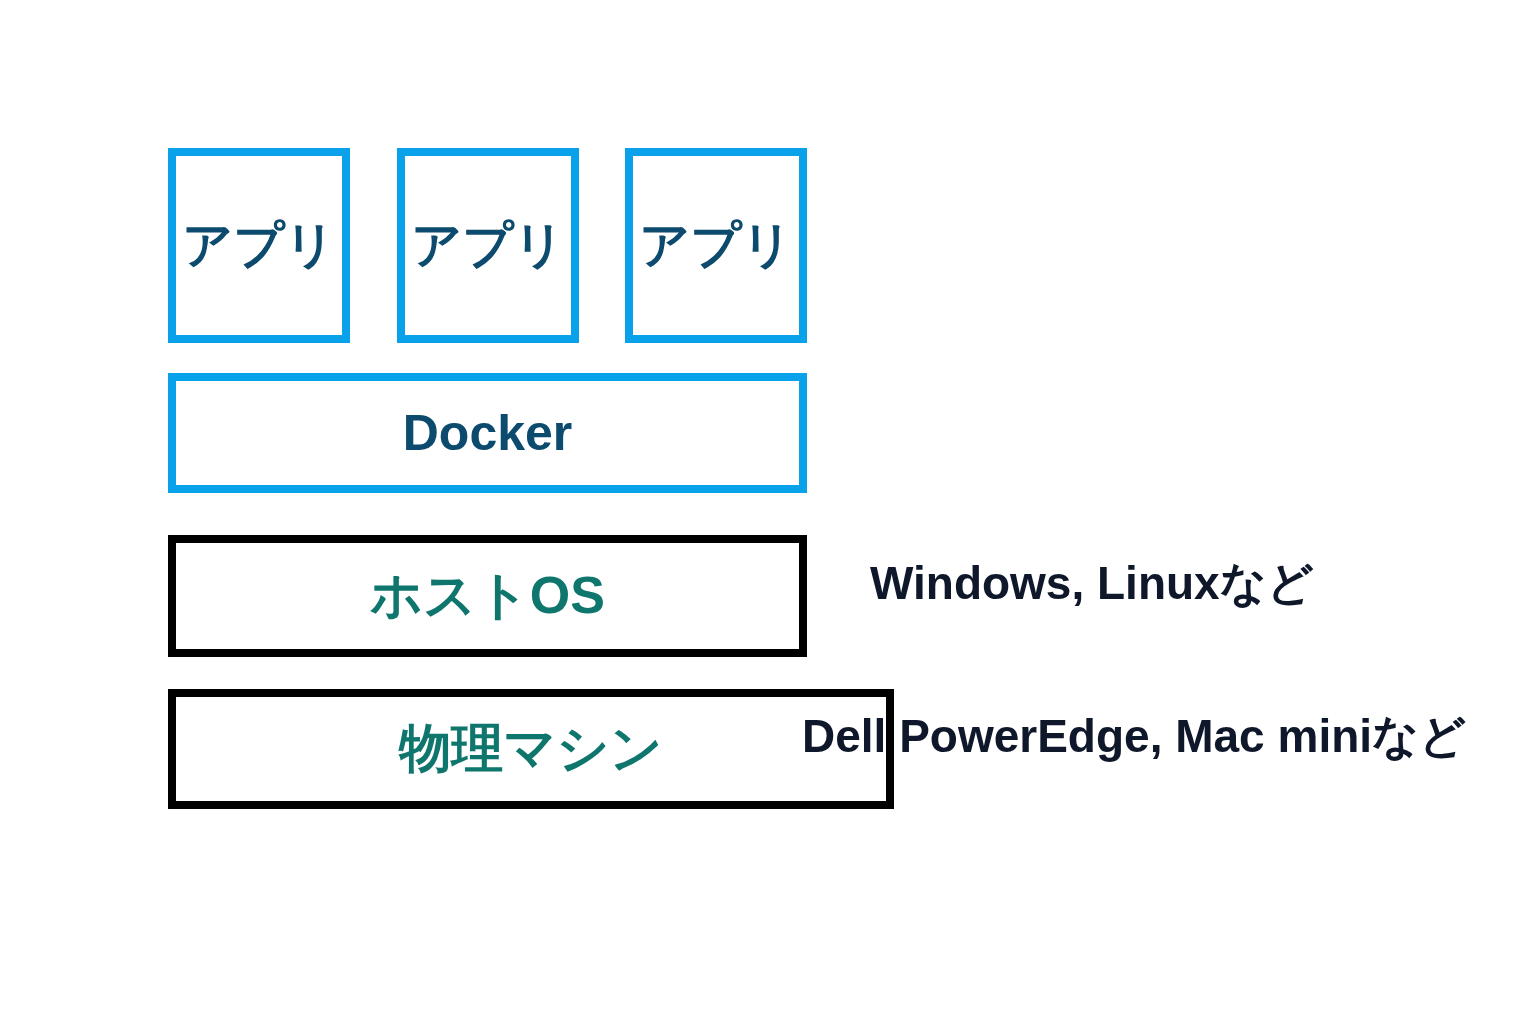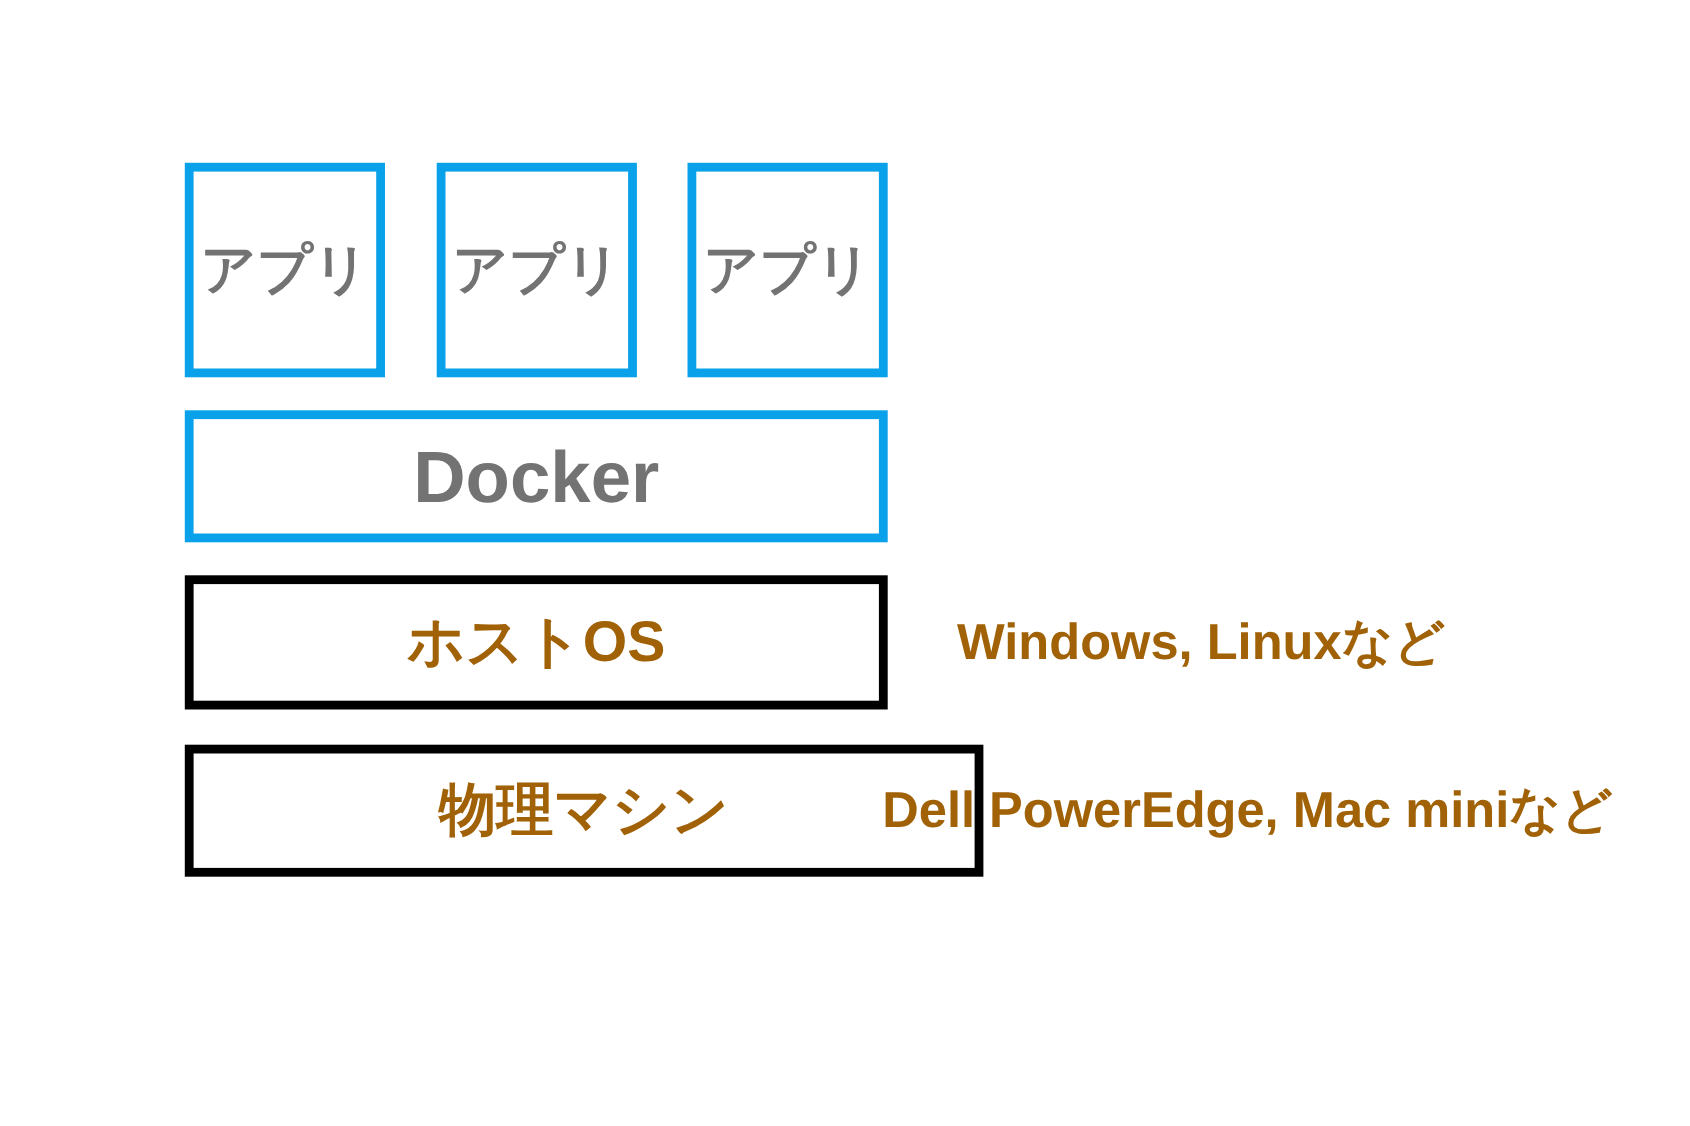--- a/index.html
+++ b/index.html
@@ -19,62 +19,63 @@
     position: absolute;
     box-sizing: border-box;
     background: #ffffff;
     display: flex;
     align-items: center;
     justify-content: center;
     font-weight: bold;
   }
   .box.blue {
     border: 8px solid #09a1e9;
-    color: #737373;
+    color: #0c4a6e;
   }
   .box.black {
     border: 8px solid #000000;
-    color: #a16207;
+    color: #0f766e;
+    margin-top: 12px;
   }
   .app-box {
     top: 148px;
     width: 182px;
     height: 195px;
     font-size: 50px;
   }
   .app-box.pos-0 { left: 168px; }
   .app-box.pos-1 { left: 397px; }
   .app-box.pos-2 { left: 625px; }
   .docker-box {
     left: 168px;
     top: 373px;
     width: 639px;
     height: 120px;
-    font-size: 66px;
+    font-size: 50px;
   }
   .hostos-box {
     left: 168px;
     top: 523px;
     width: 639px;
     height: 122px;
     font-size: 52px;
   }
   .physical-box {
     left: 168px;
     top: 677px;
     width: 726px;
     height: 120px;
     font-size: 52px;
   }
   .annotation {
     position: absolute;
     display: flex;
     align-items: center;
     font-weight: bold;
-    color: #a16207;
+    color: #0f172a;
     font-size: 46px;
     white-space: nowrap;
   }
   .annotation.hostos-note {
     left: 870px;
     top: 523px;
     height: 122px;
   }
   .annotation.physical-note {
     left: 802px;

